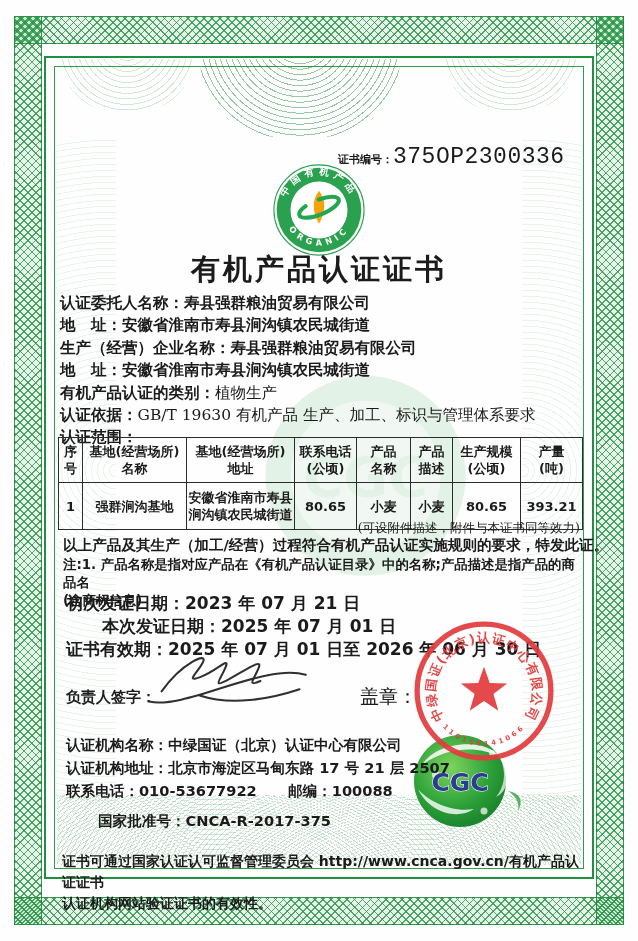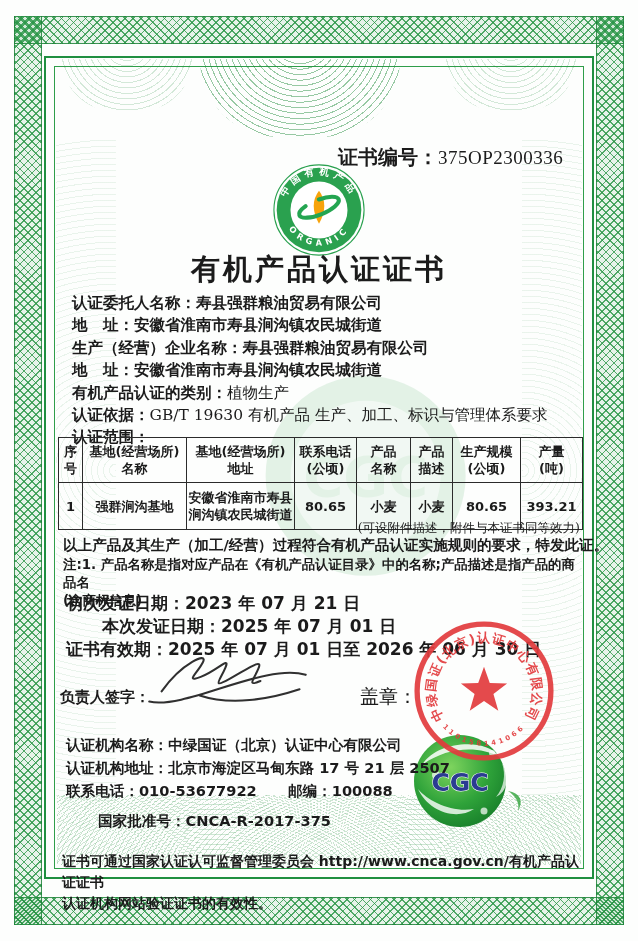--- a/index.html
+++ b/index.html
@@ -39,39 +39,39 @@
   }
   .side-texture{
     position:absolute;top:140px;bottom:140px;width:60px;opacity:.18;
     background:repeating-radial-gradient(circle at 0% 50%, rgba(34,140,60,.5) 0 1px, rgba(255,255,255,0) 1px 6px);
   }
   .side-texture.right{right:56px;}
   .side-texture.left{left:56px;transform:scaleX(-1);}
   .wm-globe{position:absolute;left:252px;top:352px;width:250px;height:250px;opacity:.12;}
   
   .cert-no{position:absolute;top:144px;left:338px;white-space:nowrap;}
-  .cert-no .lbl{font-size:20px;font-weight:700;margin-top:11px;}
-  .cert-no .val{font-family:Liberation Serif, serif;font-size:19px;letter-spacing:.5px;}
+  .cert-no .lbl{font-size:11px;font-weight:700;margin-top:11px;}
+  .cert-no .val{font-family:Liberation Mono, monospace;font-size:23px;letter-spacing:.5px;}
   .org-logo{position:absolute;left:273px;top:164px;width:92px;height:92px;}
   .title{position:absolute;top:250px;left:0;width:100%;text-align:center;font-size:29px;font-weight:700;letter-spacing:3px;}
-  .info{position:absolute;left:72px;top:292px;font-size:15.5px;font-weight:600;line-height:22.4px;white-space:nowrap;}
+  .info{position:absolute;left:60px;top:292px;font-size:15.5px;font-weight:600;line-height:22.4px;white-space:nowrap;}
   .kai{font-family:"DejaVu Serif","Liberation Serif",serif;font-weight:500;}
   
   .scope-table{position:absolute;left:58px;top:437px;width:524px;border-collapse:collapse;table-layout:fixed;}
   .scope-table th,.scope-table td{border:1px solid #2b2b2b;text-align:center;vertical-align:middle;white-space:pre-line;padding:2px 1px;}
   .scope-table th{font-size:13px;font-weight:700;height:40px;line-height:17px;}
   .scope-table td{font-size:13px;font-weight:600;height:42px;line-height:17px;}
   .attach-note{position:absolute;right:58px;top:520px;font-size:12.5px;text-align:right;}
   .statement{position:absolute;left:63px;top:536px;font-size:14.6px;font-weight:700;white-space:nowrap;}
   .note{position:absolute;left:63px;top:556px;width:520px;font-size:13.4px;font-weight:600;line-height:18px;white-space:pre-line;}
   .date-line{position:absolute;left:66px;font-size:17px;font-weight:700;white-space:nowrap;}
   .date-line .val{font-weight:600;}
   .d1{top:592px;} .d2{top:615px;margin-left:36px;} .d3{top:638px;}
   .signature{position:absolute;left:143px;top:646px;width:170px;height:70px;}
-  .sign-label{position:absolute;left:60px;top:688px;font-size:15px;font-weight:700;}
+  .sign-label{position:absolute;left:66px;top:688px;font-size:15px;font-weight:700;}
   .seal-label{position:absolute;left:360px;top:684px;font-size:19px;font-weight:400;}
   .org-line{position:absolute;left:66px;font-size:14.6px;font-weight:700;white-space:nowrap;}
   .org-line .val{font-weight:600;}
   .o1{top:736px;} .o2{top:759px;} .o3{top:782px;} .o4{top:812px;padding-left:32px;}
   .zip-line{position:absolute;left:288px;top:782px;font-size:14.6px;font-weight:700;white-space:nowrap;}
   .zip-line .val{font-weight:600;}
   .footer{position:absolute;left:62px;top:851px;width:520px;font-size:14px;font-weight:600;line-height:21px;white-space:pre-line;}
   .seal{position:absolute;left:408px;top:615px;width:152px;height:152px;opacity:.92;}
   .cgc-logo{position:absolute;left:408px;top:731px;width:118px;height:100px;}
 </style>

